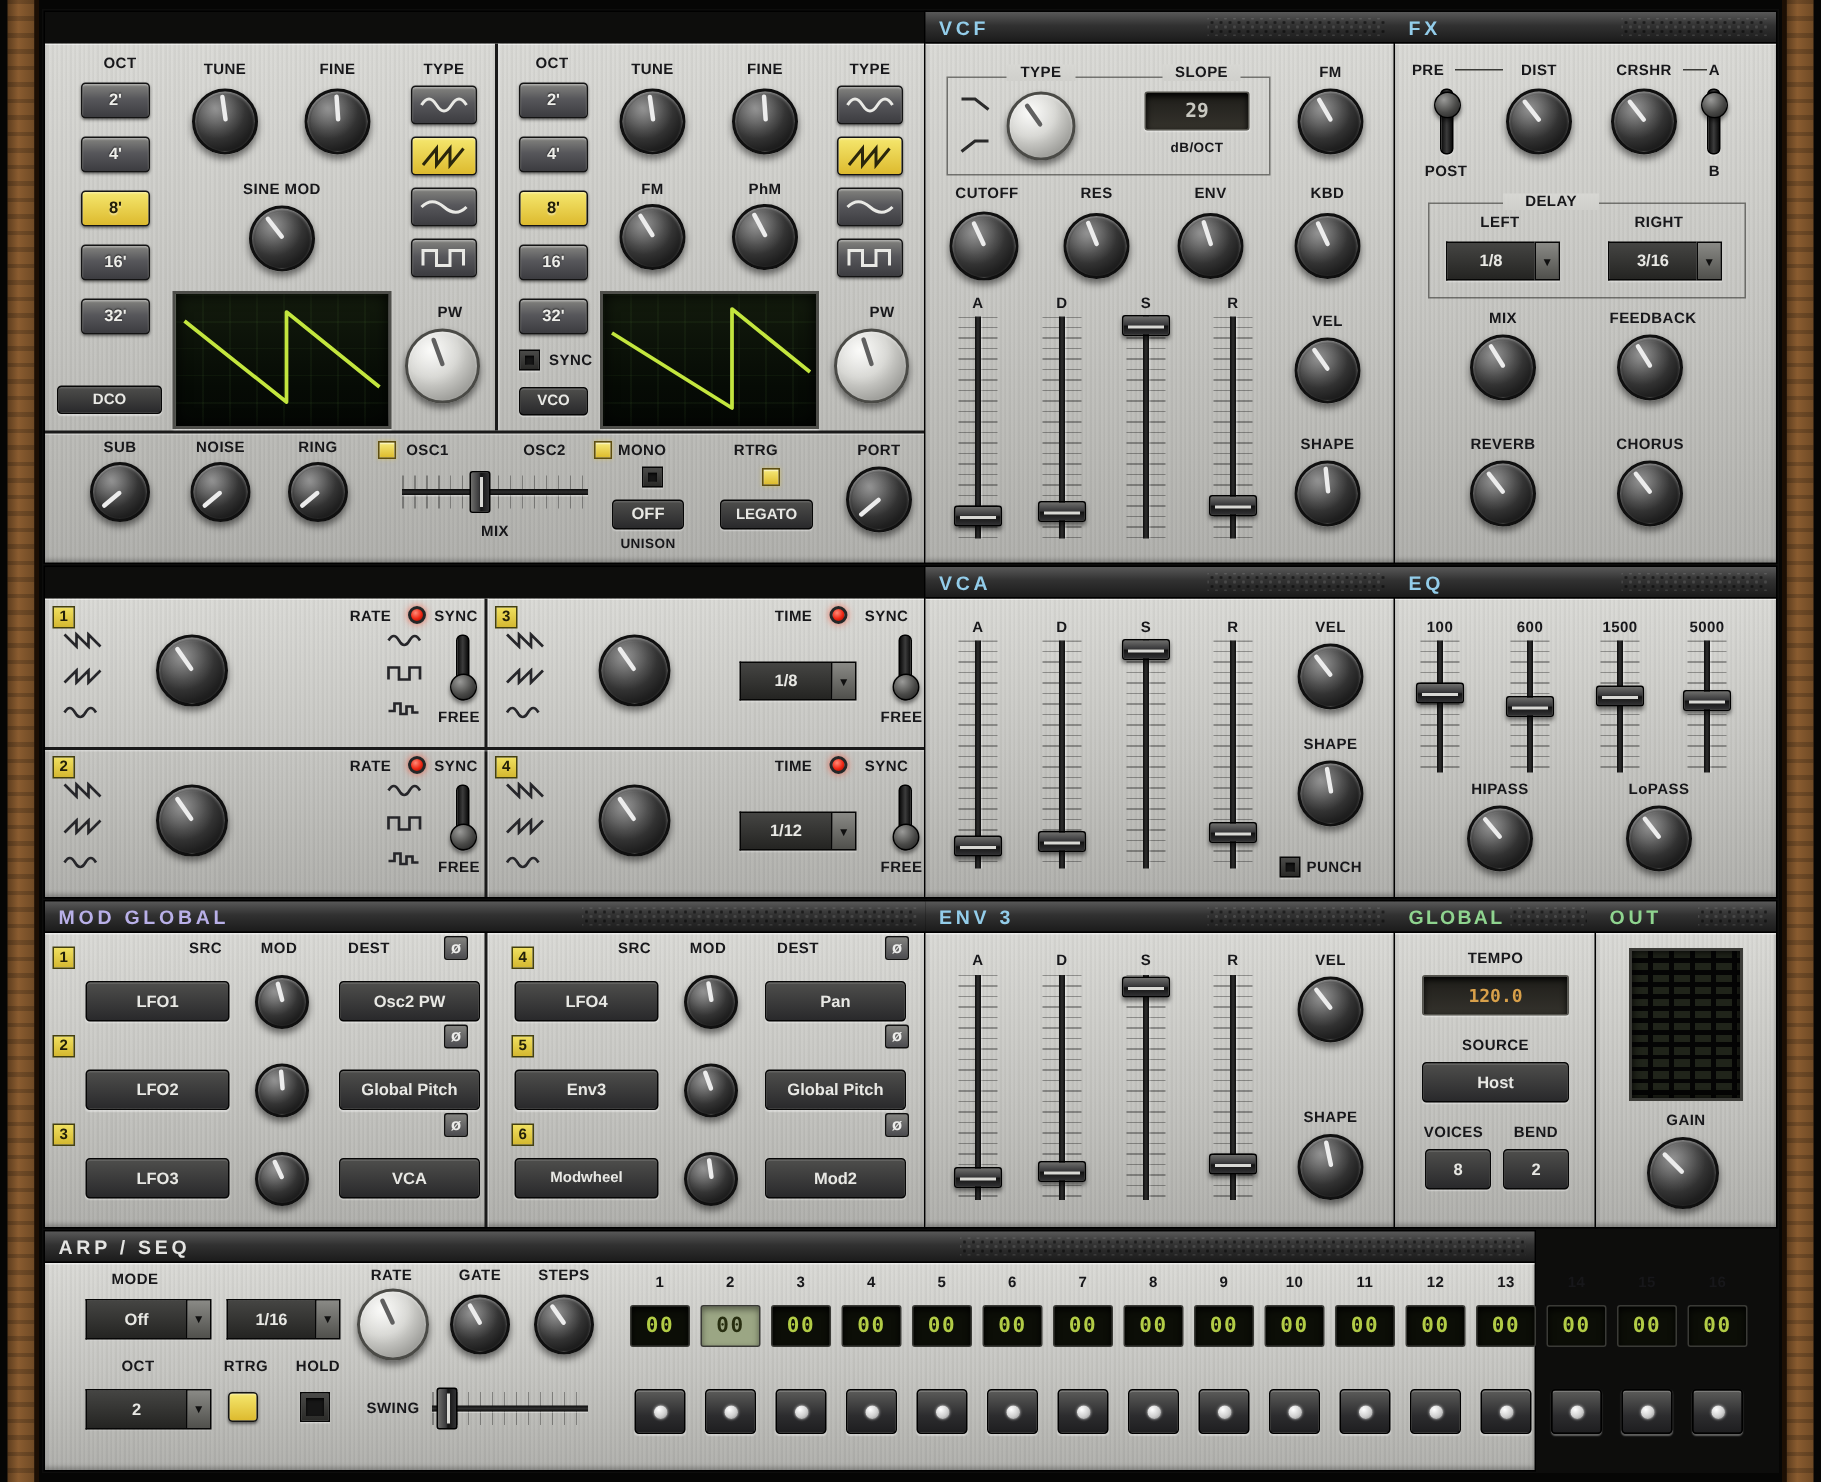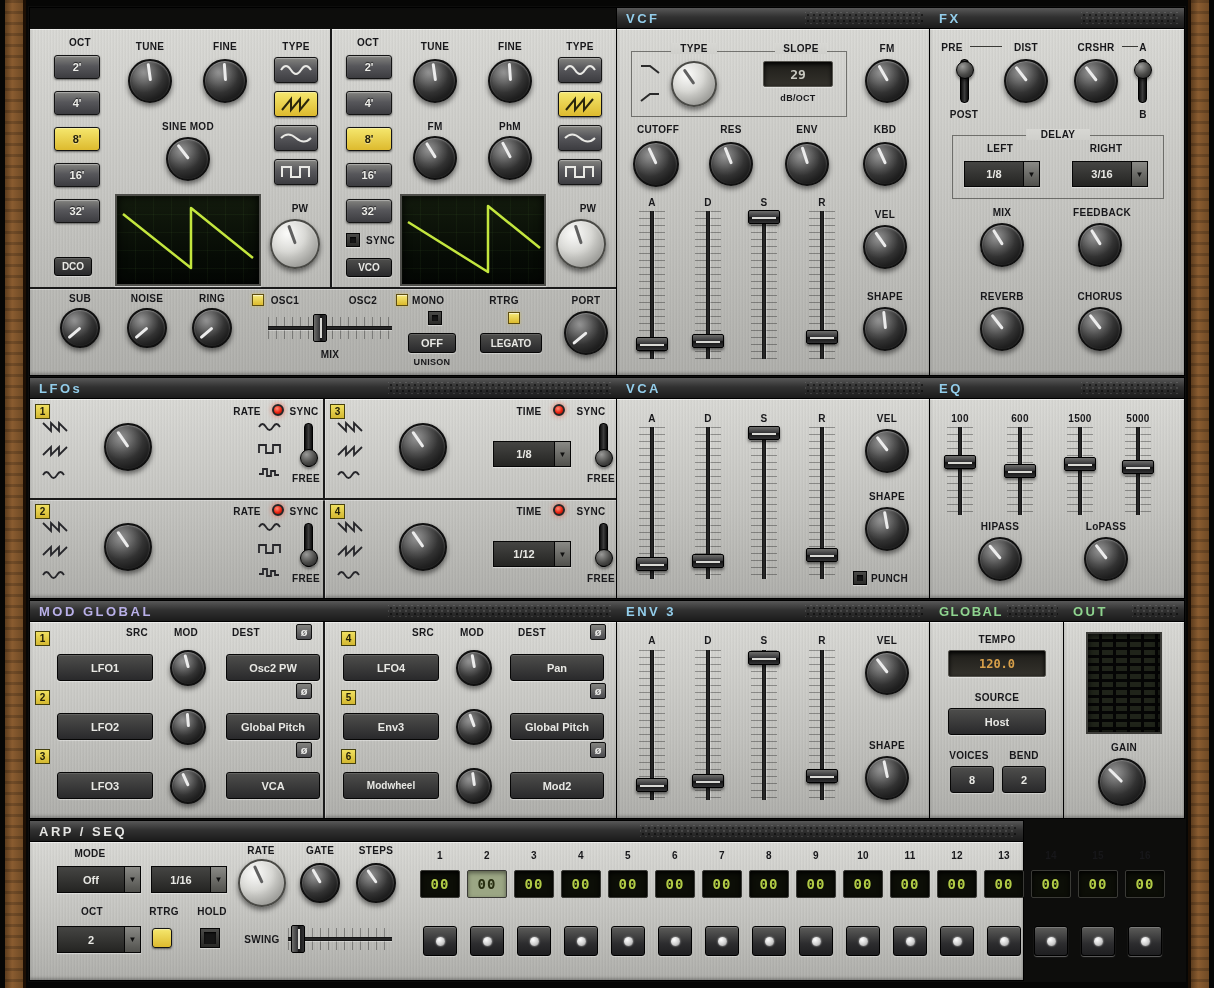--- a/index.html
+++ b/index.html
@@ -148,21 +148,21 @@
     <span class="lab" style="left:118px;top:92px;width:80px">SINE MOD</span>
     <div class="knob k44" style="left:136px;top:108px;--rot:-38deg"></div>
 
     <div class="scope" style="left:85px;top:165px;width:146px;height:92px">
       <svg width="142" height="88" viewBox="0 0 142 88">
           <polyline points="6,18 74,72 74,12 136,62" fill="none" stroke="#c3e63e" stroke-width="2.5" stroke-linejoin="round"></polyline>
         </svg>
     </div>
     <span class="lab" style="left:250px;top:174px;width:40px">PW</span>
     <div class="knob silver k50" style="left:240px;top:190px;--rot:-20deg"></div>
-    <div class="dbtn" style="left:24px;top:228px;width:38px;height:19px;font-size:10px">
+    <div class="dbtn" style="left:8px;top:228px;width:70px;height:19px;font-size:10px">
         <span>DCO</span>
       </div>
 
     <span class="lab" style="left:318px;top:8px;width:40px">OCT</span>
     <div class="mbtn" style="left:316px;top:26px;width:46px;height:24px">
         <span>2'</span>
       </div>
     <div class="mbtn" style="left:316px;top:62px;width:46px;height:24px">
         <span>4'</span>
       </div>
@@ -339,21 +339,21 @@
     <span class="lab" style="left:140px;top:13px;width:52px">CRSHR</span>
     <div class="knob k44" style="left:144px;top:30px;--rot:-38deg"></div>
     <div class="dline" style="left:192px;top:17px;width:16px"></div>
     <span class="lab" style="left:204px;top:13px;width:18px">A</span>
     <div class="tgl" style="left:208px;top:30px;--tp:1px">
         <i></i>
       </div>
     <span class="lab" style="left:204px;top:80px;width:18px">B</span>
 
     <div class="box" style="left:22px;top:106px;width:212px;height:64px"></div>
-    <span class="lab patch" style="left:96px;top:100px;width:64px">DELAY</span>
+    <span class="lab patch" style="left:72px;top:100px;width:64px">DELAY</span>
     <span class="lab" style="left:38px;top:114px;width:64px">LEFT</span>
     <span class="lab" style="left:144px;top:114px;width:64px">RIGHT</span>
     <div class="dd" style="left:34px;top:132px;width:76px;height:26px">
         <span class="ddv">1/8</span>
         <span class="dda">▼</span>
       </div>
     <div class="dd" style="left:142px;top:132px;width:76px;height:26px">
         <span class="ddv">3/16</span>
         <span class="dda">▼</span>
       </div>
@@ -363,23 +363,20 @@
     <span class="lab" style="left:142px;top:178px;width:60px">FEEDBACK</span>
     <div class="knob k44" style="left:148px;top:194px;--rot:-32deg"></div>
     <span class="lab" style="left:46px;top:262px;width:52px">REVERB</span>
     <div class="knob k44" style="left:50px;top:278px;--rot:-38deg"></div>
     <span class="lab" style="left:144px;top:262px;width:52px">CHORUS</span>
     <div class="knob k44" style="left:148px;top:278px;--rot:-38deg"></div>
   </div>
 </div>
 
 <div class="panel" style="left:30px;top:378px;width:587px;height:220px">
-  <div class="sec-head c-blue" style="left:0;right:0">
-      <span>LFOs</span>
-    </div>
   <div class="bod">
     <div class="divv" style="left:293px;top:0;height:199px"></div>
     <div class="divh" style="left:0;top:99px;width:587px"></div>
 
     <div class="abs" style="left:0;top:0;width:293px;height:99px">
       <div class="badge" style="left:5px;top:5px">
           <span>1</span>
         </div>
       <span class="wicon" style="left:12px;top:22px">
           <svg width="26" height="12" viewBox="0 0 26 12">

